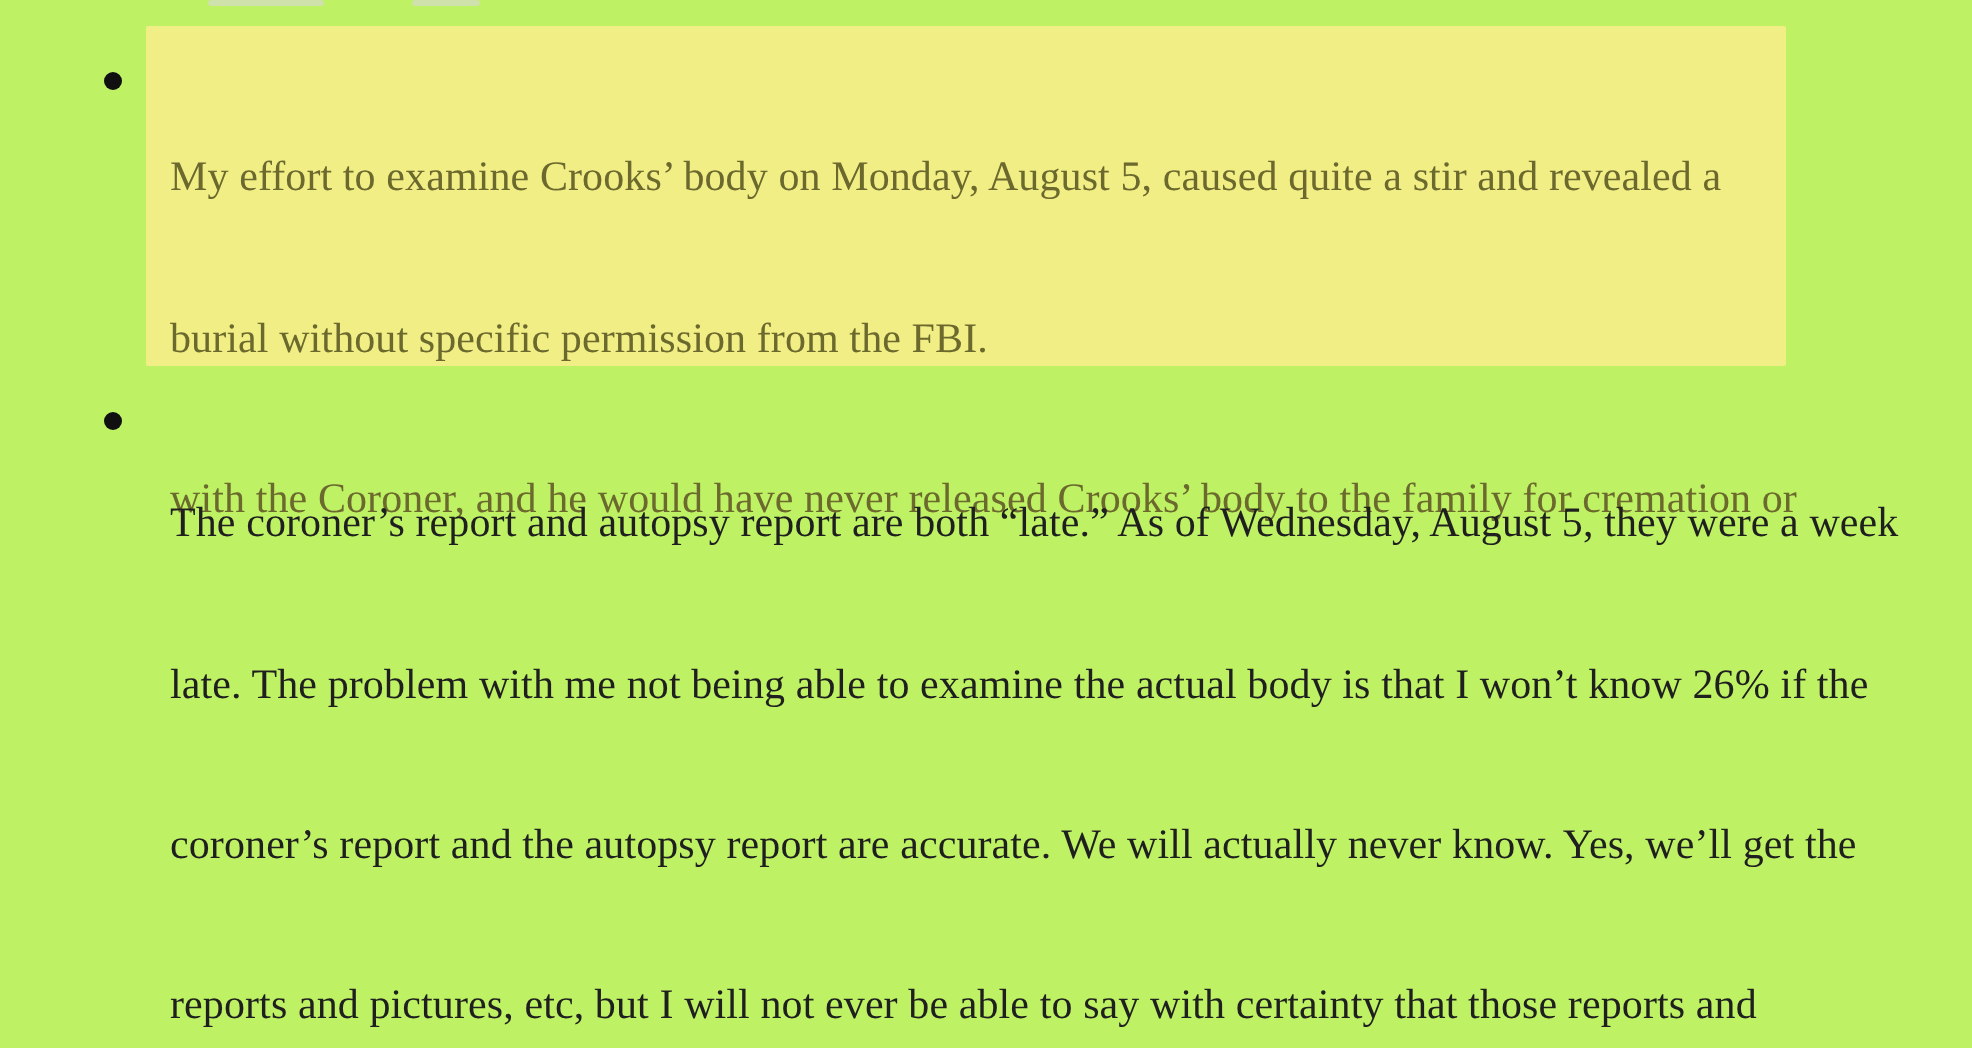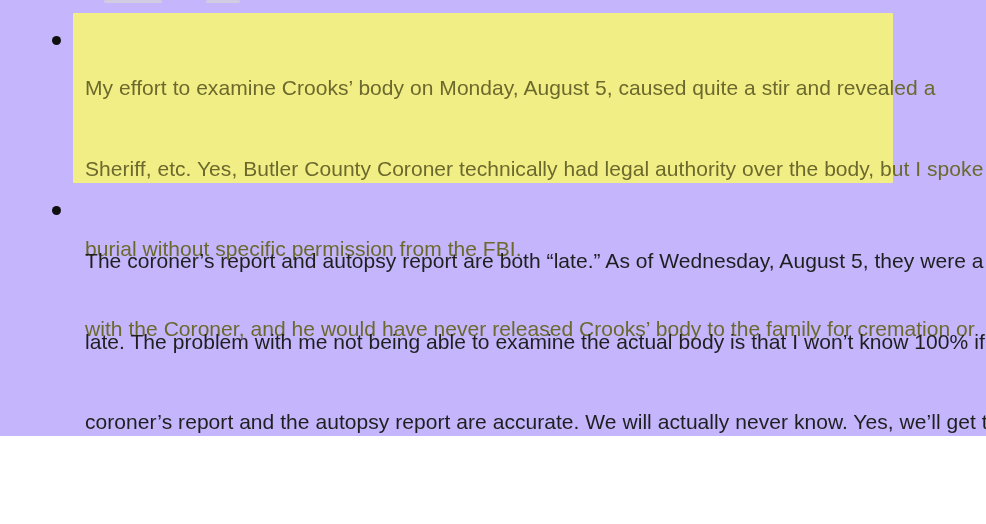--- a/index.html
+++ b/index.html
@@ -3,24 +3,24 @@
 <meta charset="utf-8">
 <style>
   html, body {
     margin: 0;
     padding: 0;
     background: #ffffff;
   }
   .page {
     position: relative;
     width: 986px;
-    height: 436px;
-    background: #c4b5fd;
+    height: 524px;
+    background: #bef264;
     overflow: hidden;
-    font-family: Liberation Sans, sans-serif;
+    font-family: Liberation Serif, serif;
   }
   
   .artifact {
     position: absolute;
     top: 0;
     height: 3px;
     background: #d9d9d3;
     opacity: 0.65;
     border-radius: 2px;
   }
@@ -68,28 +68,27 @@
   <span class="artifact a1"></span>
   <span class="artifact a2"></span>
 
   <div class="highlight-box" style="background: rgb(242, 238, 134);"></div>
 
   <span class="bullet-dot b1"></span>
   <span class="bullet-dot b2"></span>
 
   <div class="para para-1" style="color: rgb(107, 105, 45);">
     <div class="line">My effort to examine Crooks’ body on Monday, August 5, caused quite a stir and revealed a</div>
-    <div class="line">Sheriff, etc. Yes, Butler County Coroner technically had legal authority over the body, but I spoke</div>
     <div class="line">burial without specific permission from the FBI.</div>
     <div class="line">with the Coroner, and he would have never released Crooks’ body to the family for cremation or</div>
   </div>
 
   <div class="para para-2" style="color: rgb(31, 31, 31);">
     <div class="line">The coroner’s report and autopsy report are both “late.” As of Wednesday, August 5, they were a week</div>
-    <div class="line">late. The problem with me not being able to examine the actual body is that I won’t know 100% if the</div>
+    <div class="line">late. The problem with me not being able to examine the actual body is that I won’t know 26% if the</div>
     <div class="line">coroner’s report and the autopsy report are accurate. We will actually never know. Yes, we’ll get the</div>
     <div class="line">reports and pictures, etc, but I will not ever be able to say with certainty that those reports and</div>
     
     
     
     
     
     
     
     

